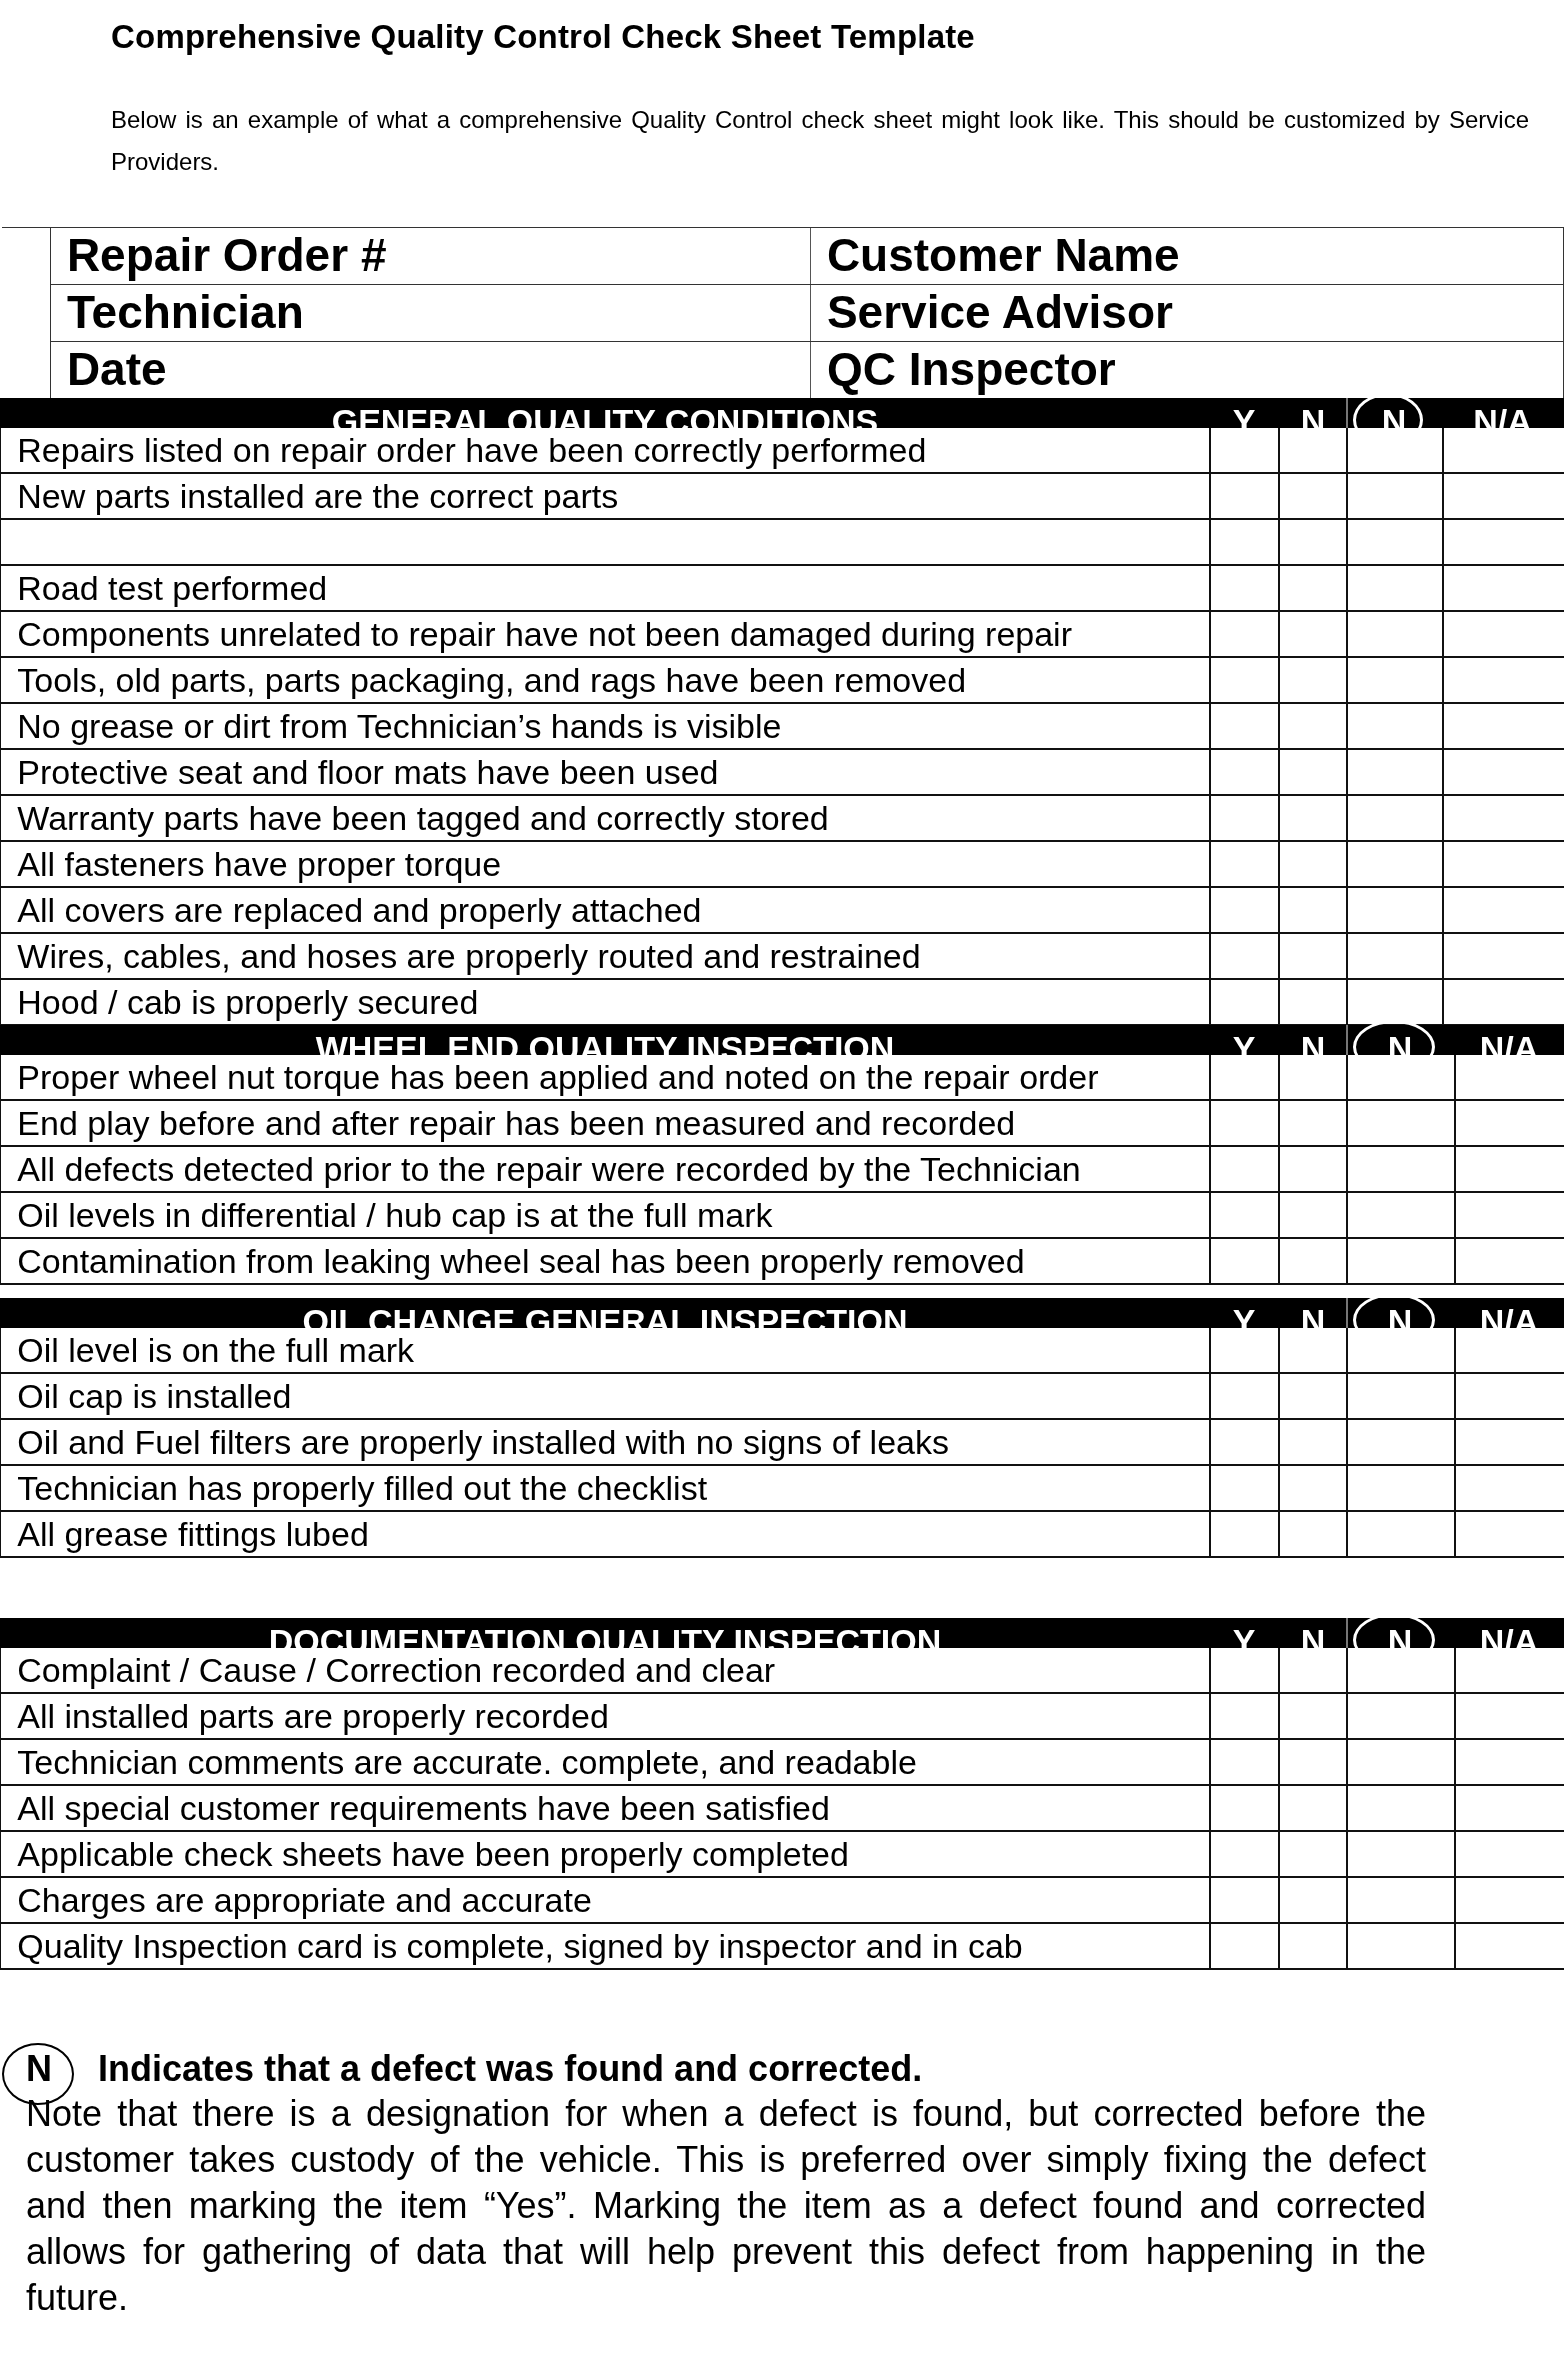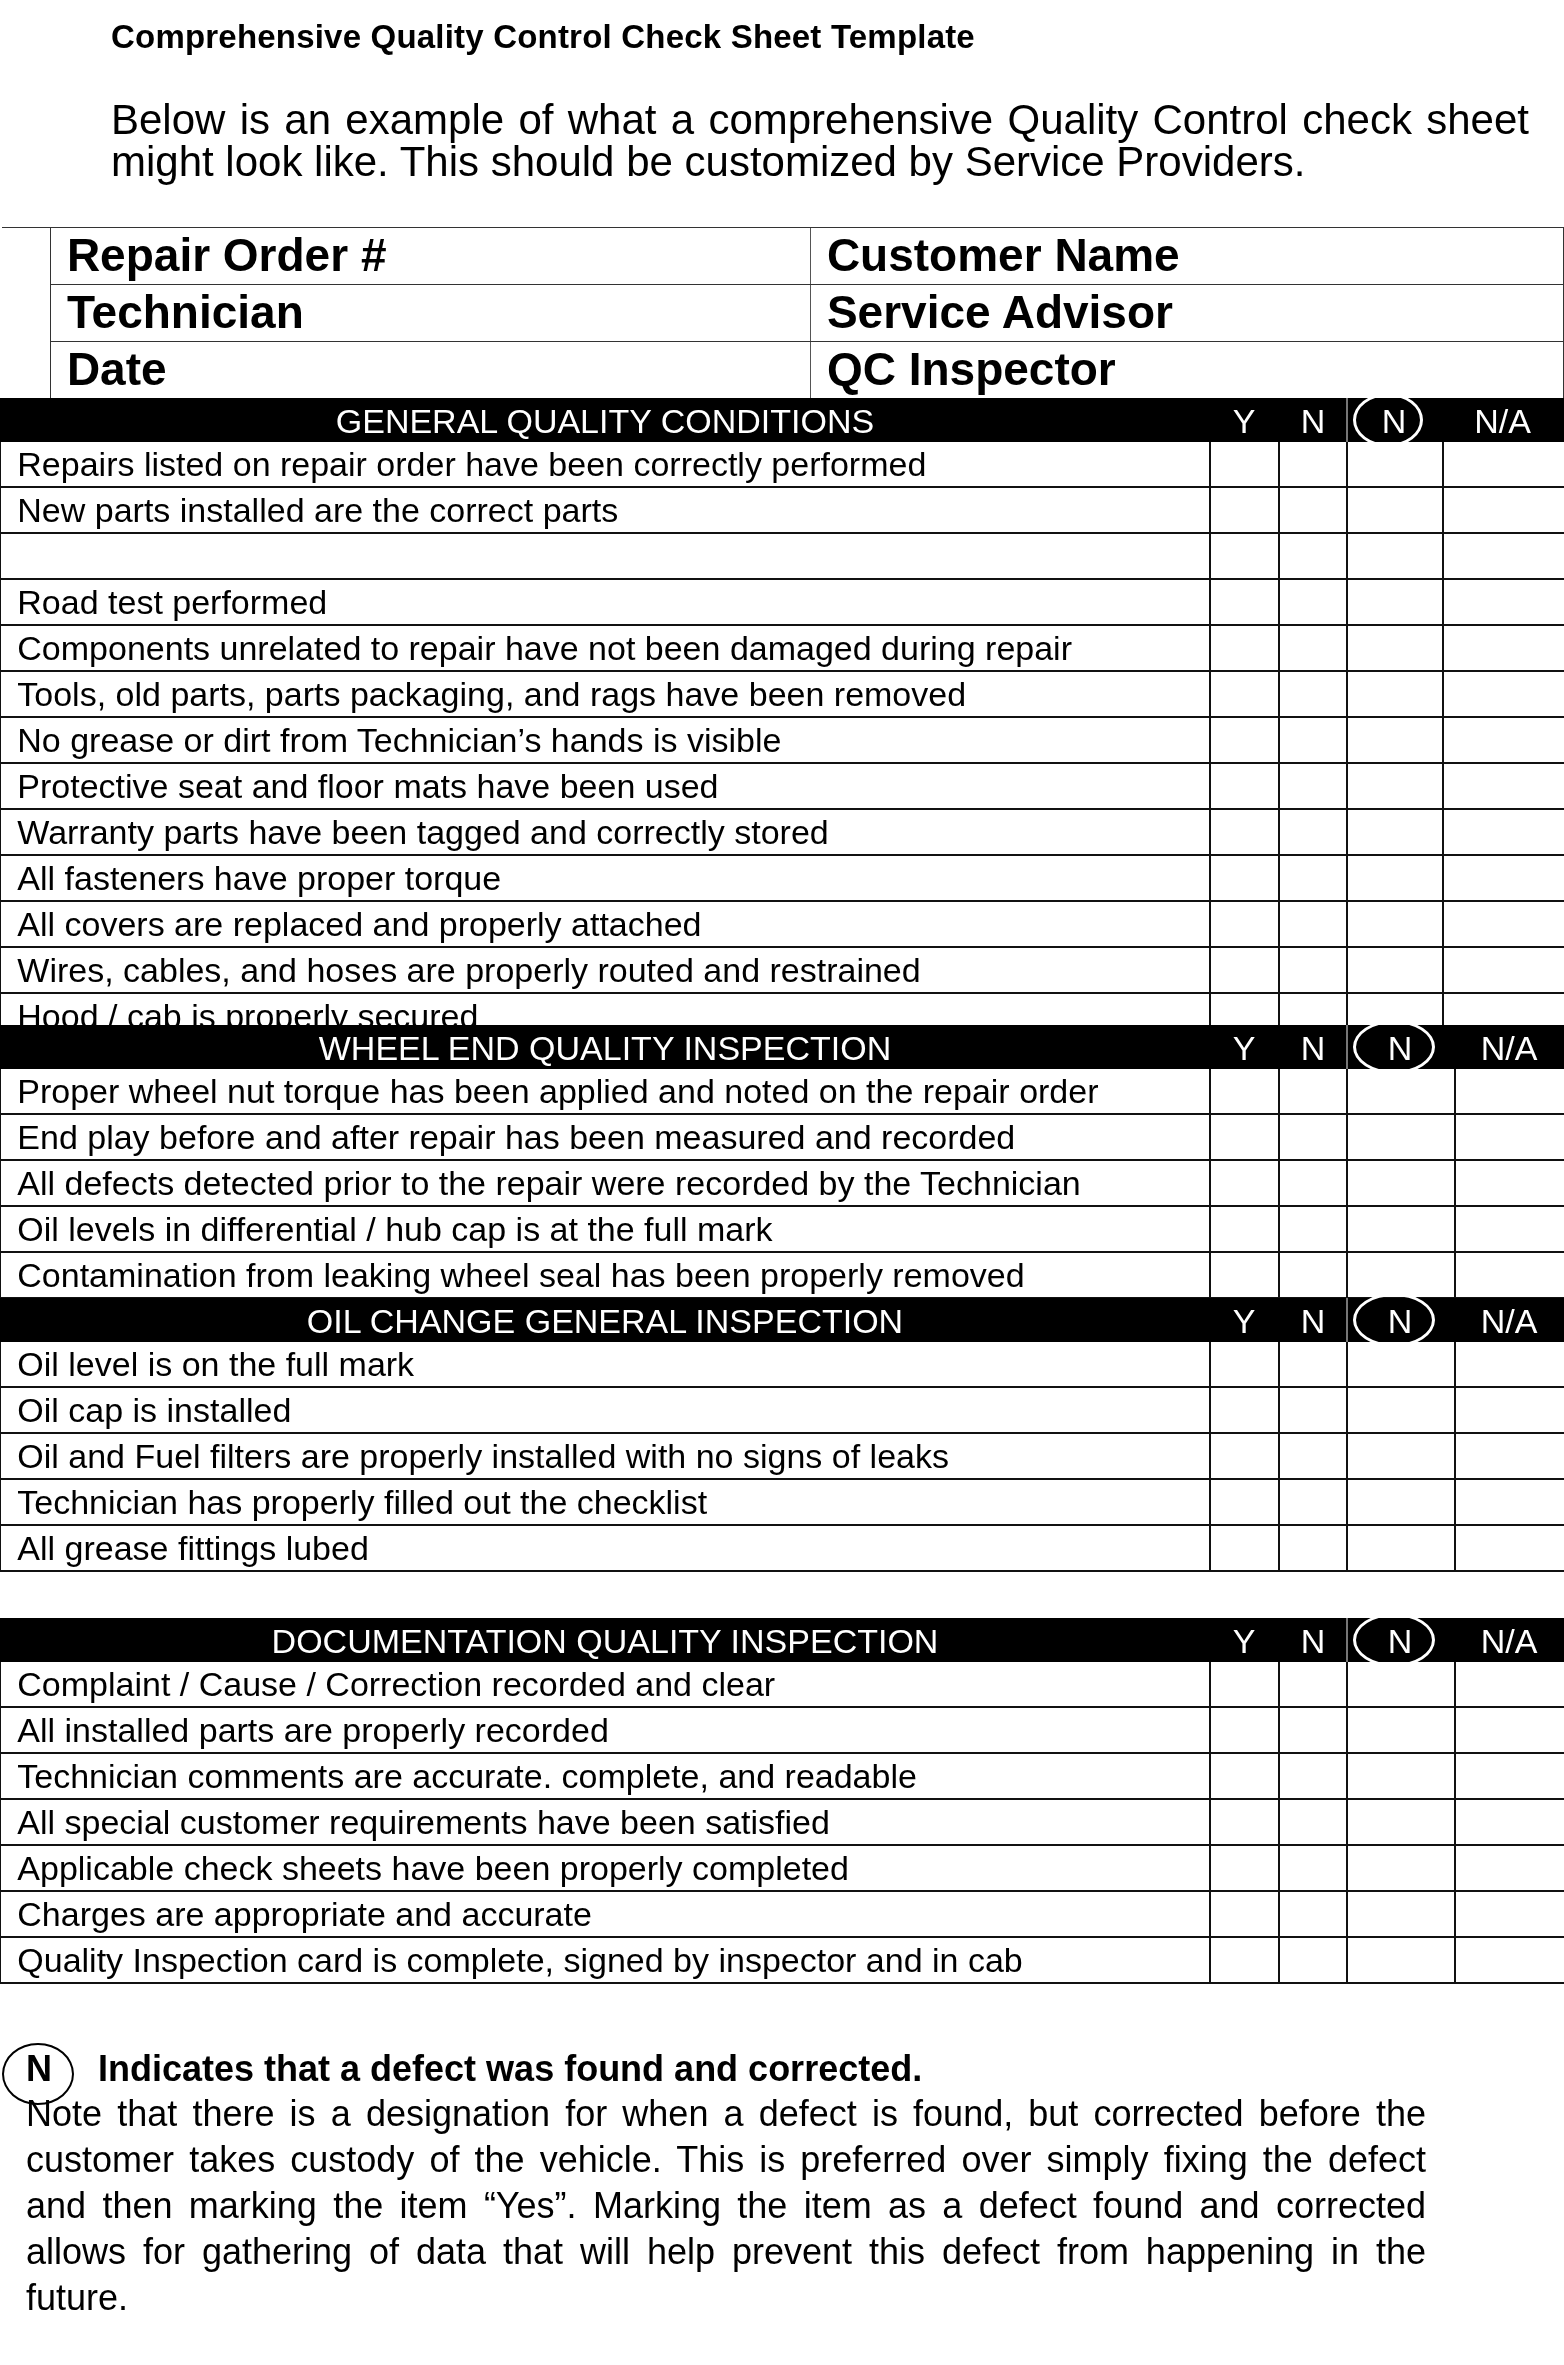--- a/index.html
+++ b/index.html
@@ -1,29 +1,29 @@
 <!DOCTYPE html>
 <html style="font-size:13px"><head>
 <meta charset="utf-8">
 <style>
   * { box-sizing: border-box; margin: 0; padding: 0; }
   html, body { width: 1565px; height: 2366px; background: #ffffff; }
   body { position: relative; font-family: "Liberation Sans", sans-serif; color: #000; overflow: hidden; }
 
   .title { position: absolute; left: 111px; top: 18px; font-size: 33px; font-weight: bold; letter-spacing: 0.2px; }
-  .intro { position: absolute; left: 111px; top: 99px; width: 1418px; font-size: 42px; line-height: 42px; text-align: justify; text-align-last: left; }
+  .intro { position: absolute; left: 111px; top: 99px; width: 1418px; font-size: 24px; line-height: 42px; text-align: justify; text-align-last: left; }
 
   .info-table { position: absolute; left: 1.6px; top: 227px; width: 1562px; border-top: 1.6px solid #333; }
   .info-row { display: flex; height: 57px; border-bottom: 1.6px solid #333; border-left: 1.6px solid #333; border-right: 1.6px solid #333; margin-left: 48px; }
   .info-cell { font-size: 46px; font-weight: bold; line-height: 54px; padding-left: 16.3px; white-space: nowrap; }
   .info-cell.left { width: 760px; border-right: 1.2px solid #555; }
   .info-cell.right { flex: 1; padding-left: 16.3px; }
 
   .section { position: absolute; left: 0; width: 1565px; }
-  .sec-header { position: relative; height: 44px; background: #000; color: #fff; font-weight: normal; padding-left: 48px; }
+  .sec-header { position: relative; height: 30px; background: #000; color: #fff; font-weight: bold; padding-left: 48px; }
   .sec-title { position: absolute; left: 0; width: 1210px; text-align: center; top: 0; line-height: 46px; font-size: 34px; white-space: nowrap; }
   .col-label { position: absolute; top: 0; line-height: 46px; font-size: 34px; text-align: center; }
   .col-circle { position: absolute; top: -4.9px; height: 54px; border: 3.3px solid #fff; border-radius: 50%; }
   .hdr-sep { position: absolute; top: 0; height: 46px; width: 1.6px; background: #777; }
 
   .row { position: relative; height: 46px; border-bottom: 2.4px solid #111; border-left: 1.6px solid #111; border-right: 1.6px solid #111; }
   .row-text { position: absolute; left: 16.3px; top: 0; line-height: 44px; font-size: 34px; white-space: nowrap; }
   .cell { position: absolute; top: 0; bottom: 0; border-left: 2.4px solid #111; }
 
   .legend { position: absolute; left: 0; top: 2040px; }

